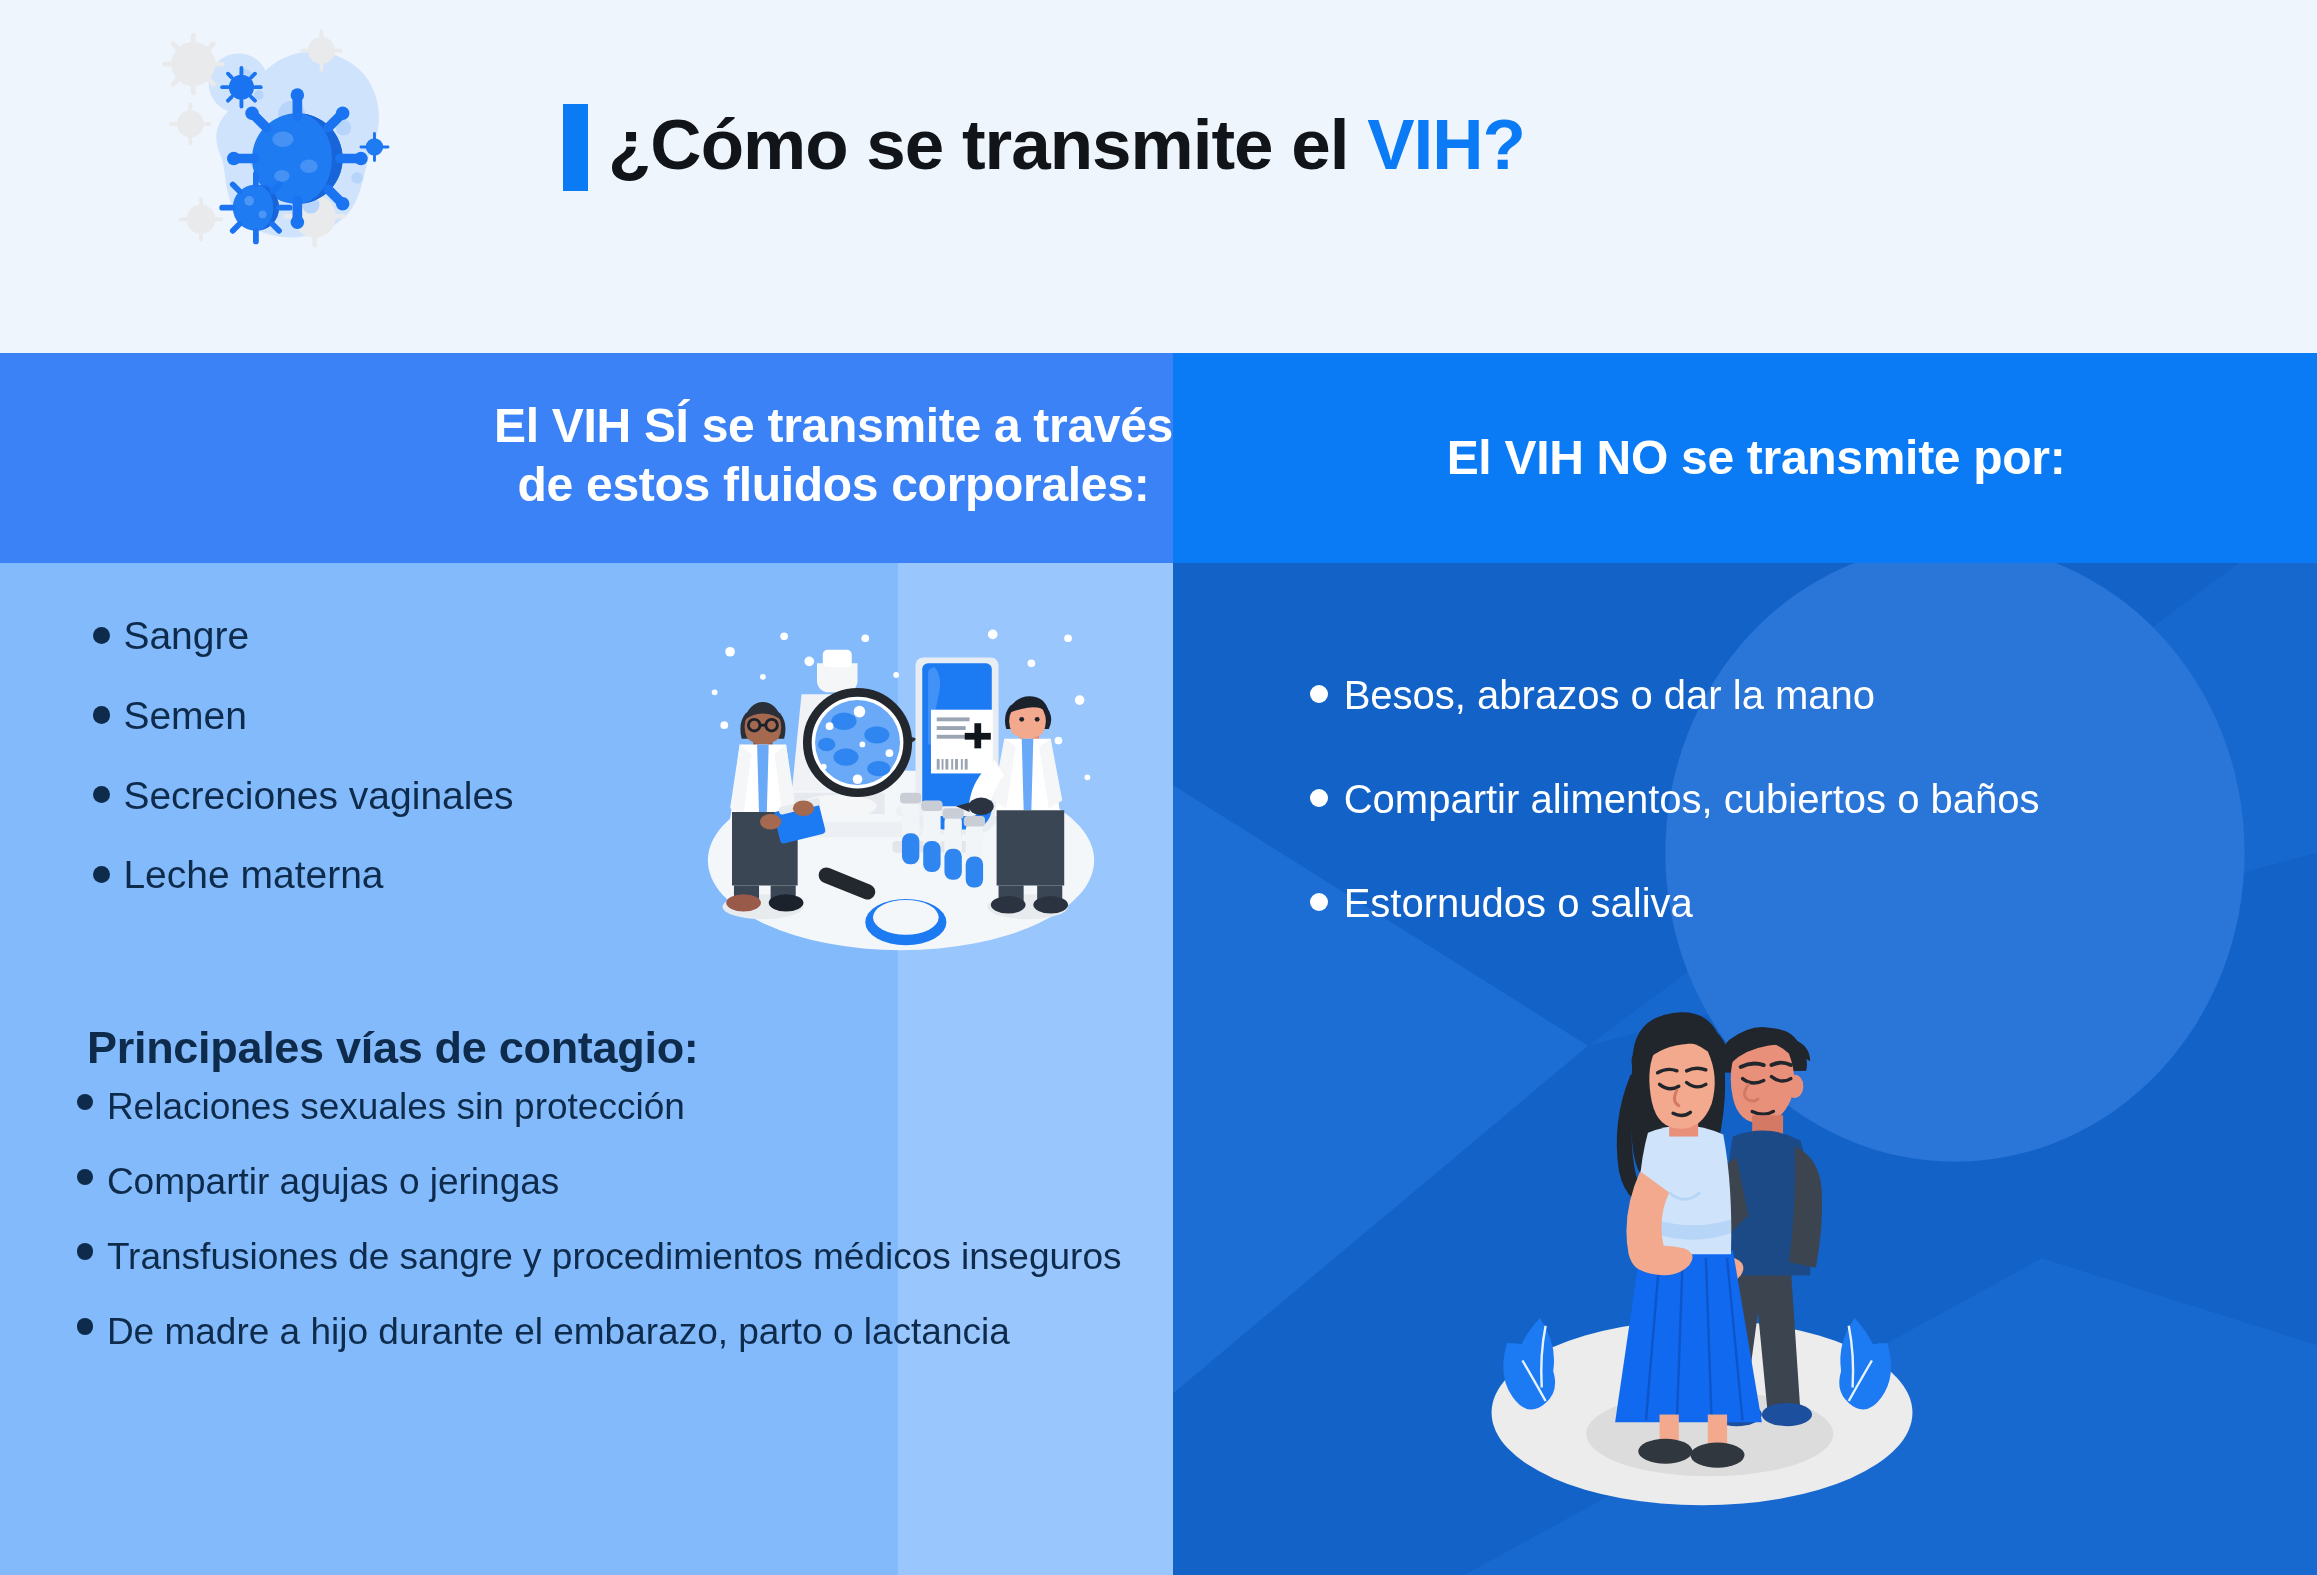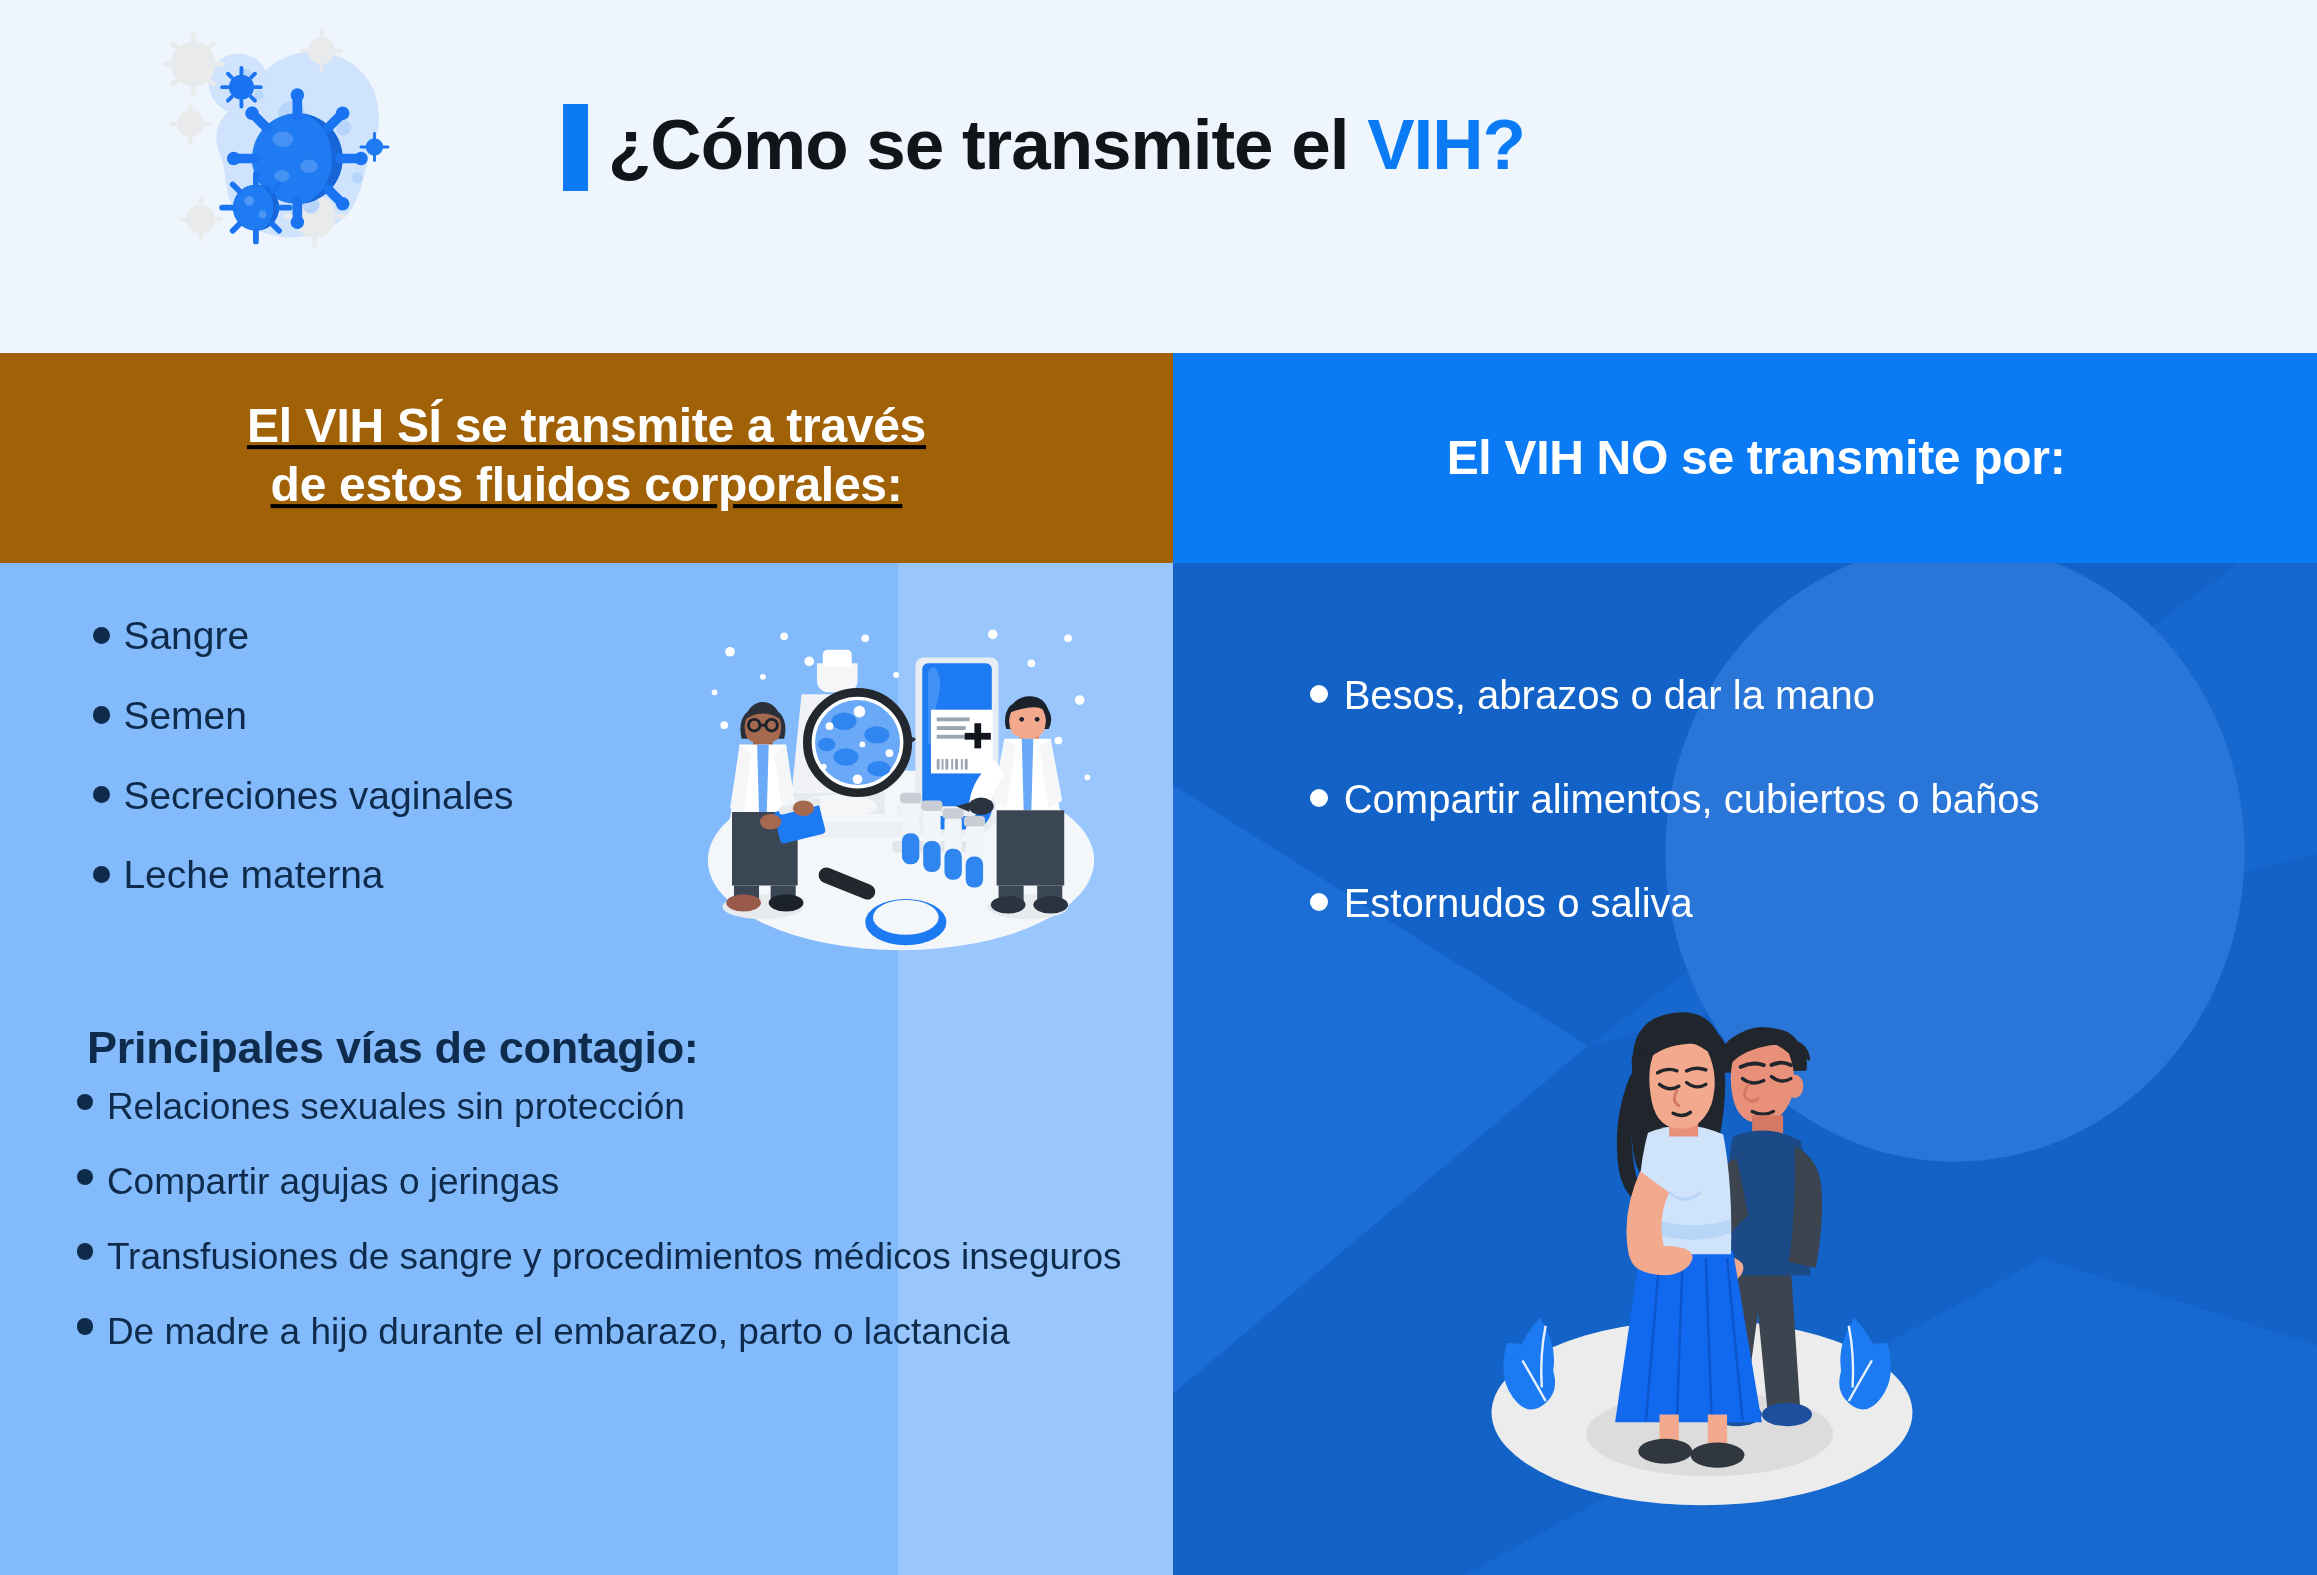--- a/index.html
+++ b/index.html
@@ -28,22 +28,22 @@
     position:absolute; left:608px; top:85px;
     font-size:71px; font-weight:bold; letter-spacing:-1px;
     color:#111418; white-space:nowrap; line-height:1.15;margin-top:19px;
   }
   .title .hl { color:#0a7bf5; }
 
   
   .band { position:absolute; left:0; top:353px; width:2317px; height:210px; }
   .band-left {
     position:absolute; left:0; top:0; width:1173px; height:210px;
-    background:#a16207;
-    display:flex; align-items:center; justify-content:center;text-decoration:underline;
+    background:#3b82f6;
+    display:flex; align-items:center; justify-content:flex-end;
   }
   .band-right {
     position:absolute; left:1173px; top:0; width:1144px; height:210px;
     background:#0a7bf5;
     display:flex; align-items:center; justify-content:center;padding-left:22px;
   }
   .band-title {
     color:#ffffff; font-weight:bold; text-align:center;
     font-size:48px; line-height:1.22; letter-spacing:-0.3px;
   }

